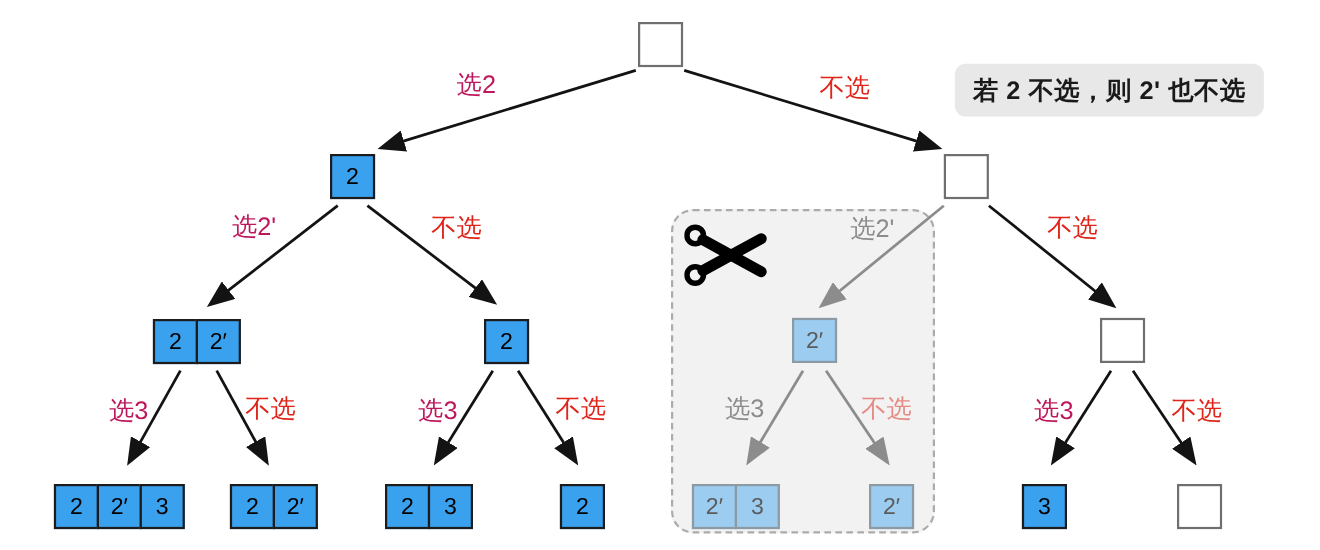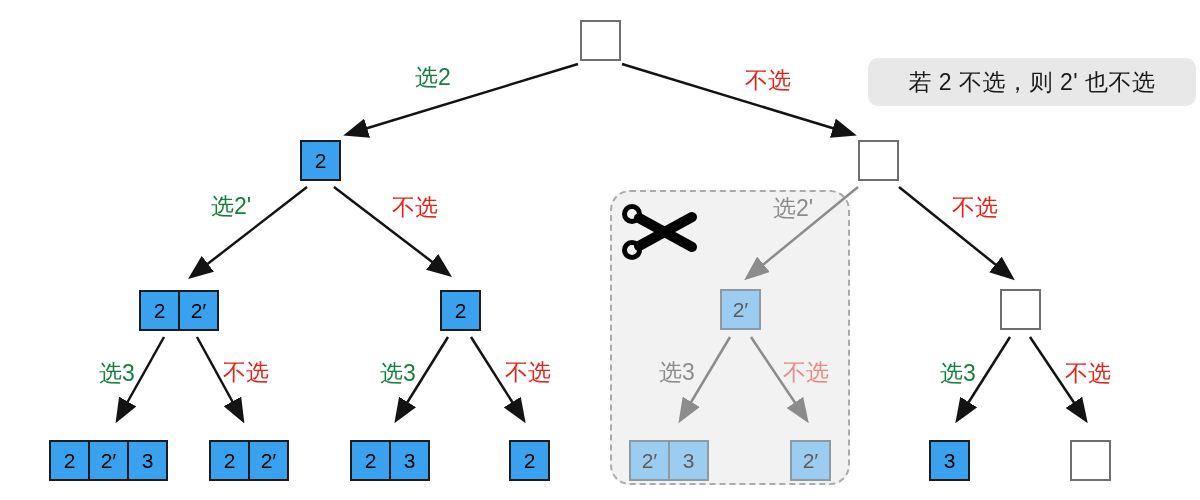--- a/index.html
+++ b/index.html
@@ -7,38 +7,38 @@
     position:relative; width:1200px; height:500px; background:#ffffff;
     font-family:"Liberation Sans","DejaVu Sans",sans-serif; overflow:hidden;
   }
   #edges { position:absolute; left:0; top:0; z-index:2; }
   .pruned-box {
     position:absolute; left:610px; top:190px; width:240px; height:295px;
     background:var(--pruned_bg,#f2f2f2); border:2px dashed #ababab;
     border-radius:20px; z-index:1; box-sizing:border-box;
   }
   .note-box {
-    position:absolute; left:868px; top:58px; width:328px; height:48px;
+    position:absolute; left:868px; top:58px; width:281px; height:48px;
     background:var(--note_bg,#e8e8e8); border-radius:10px; z-index:3;
     display:flex; align-items:center; justify-content:center;
-    font-size:23px; color:#1a1a1a; letter-spacing:0.5px;
+    font-size:23px; color:#1a1a1a; letter-spacing:0.5px;font-weight:bold;
   }
   .node { position:absolute; display:flex; z-index:3; }
   .cell {
     width:41px; height:41px; box-sizing:border-box;
     display:flex; align-items:center; justify-content:center;
     font-size:21px; color:#000;
   }
   .cell + .cell { margin-left:-2px; }
   .cell.blue  { background:var(--node_blue,#3aa1ee); border:2px solid #1c1c1c; }
   .cell.empty { background:#ffffff; border:2px solid #6f6f6f; }
   .cell.muted { background:var(--node_blue_muted,#9ccdf0); border:2px solid #8c9aa4; color:#5b5b5b; }
   .edge-label {
     position:absolute; transform:translate(-50%,-50%); z-index:3;
-    font-size:23px; color:#15803d; white-space:nowrap;
+    font-size:23px; color:#be185d; white-space:nowrap;
   }
   .edge-label.red   { color:var(--label_red,#e02419); }
   .edge-label.gray  { color:var(--label_gray,#8c8c8c); }
   .edge-label.muted-red { color:var(--label_red_muted,#e58b85); }
   .scissors { position:absolute; left:622px; top:203px; z-index:3; }
 </style>
 </head>
 <body>
 
 <div id="canvas">

